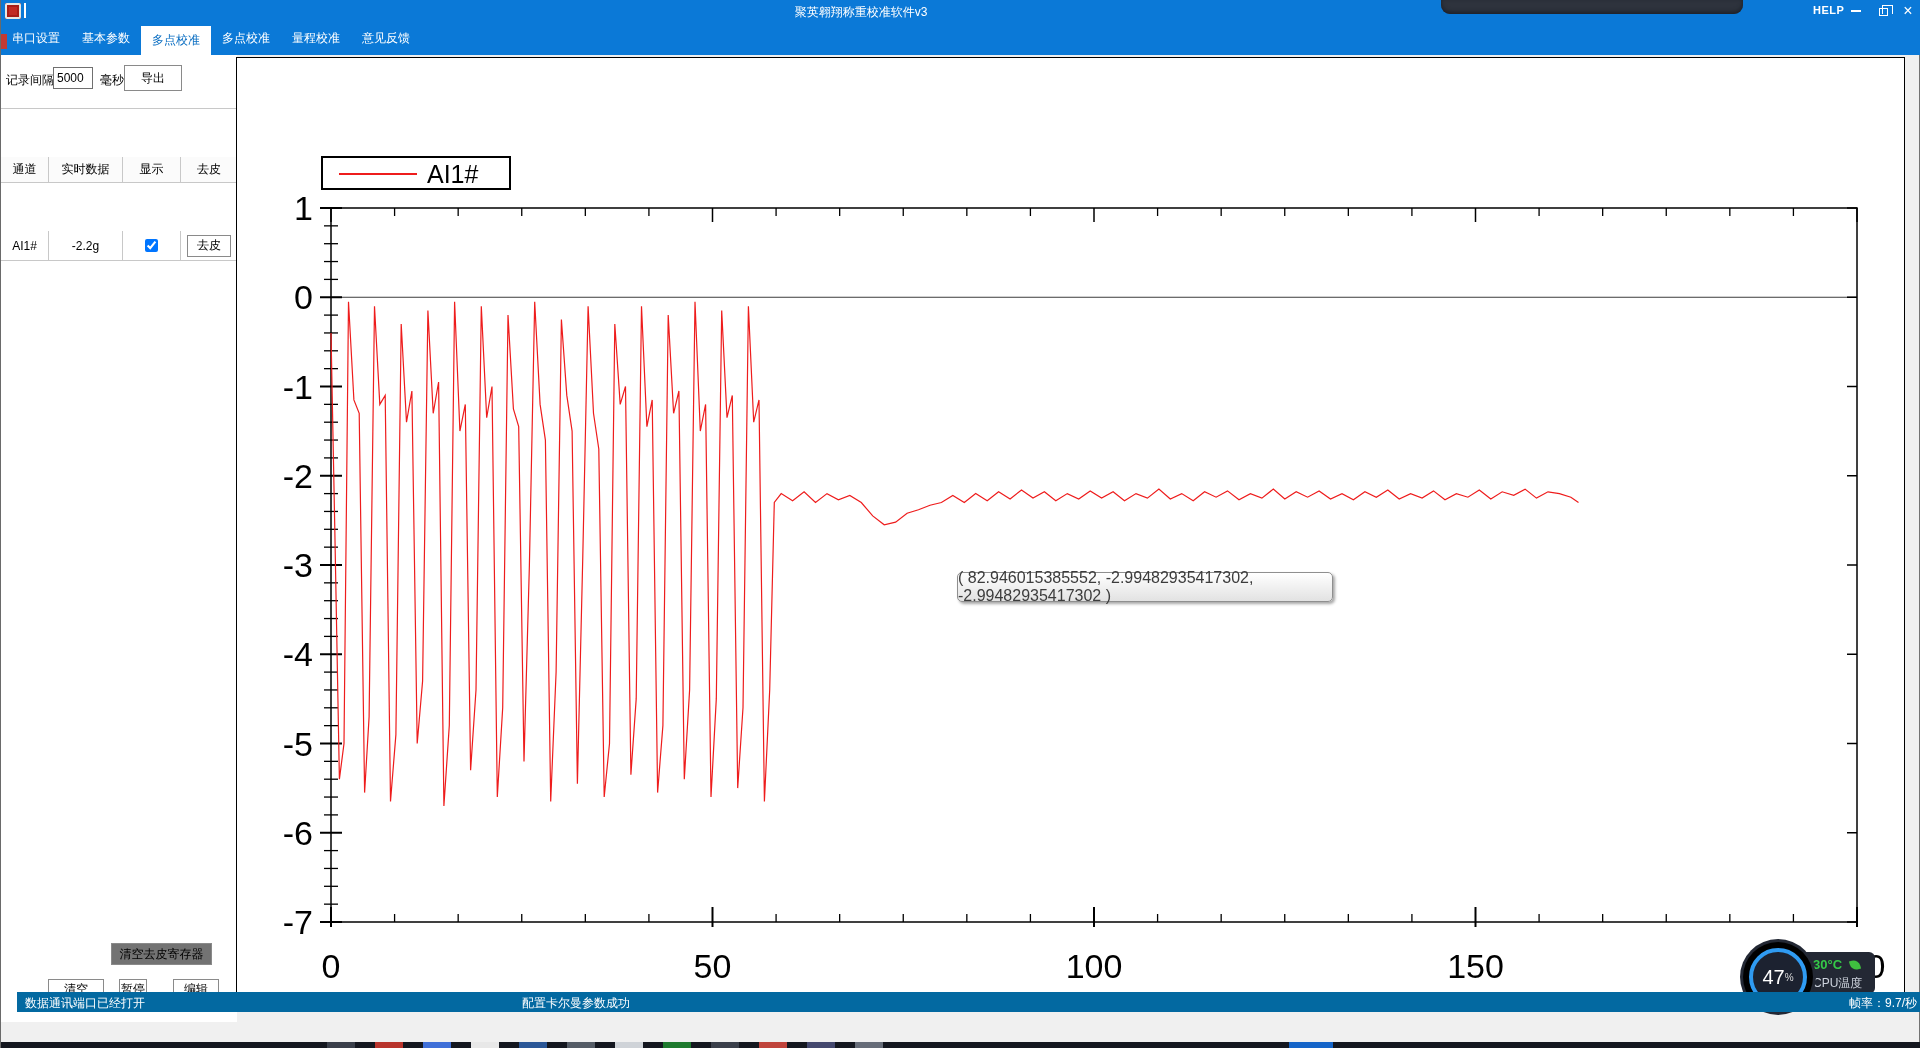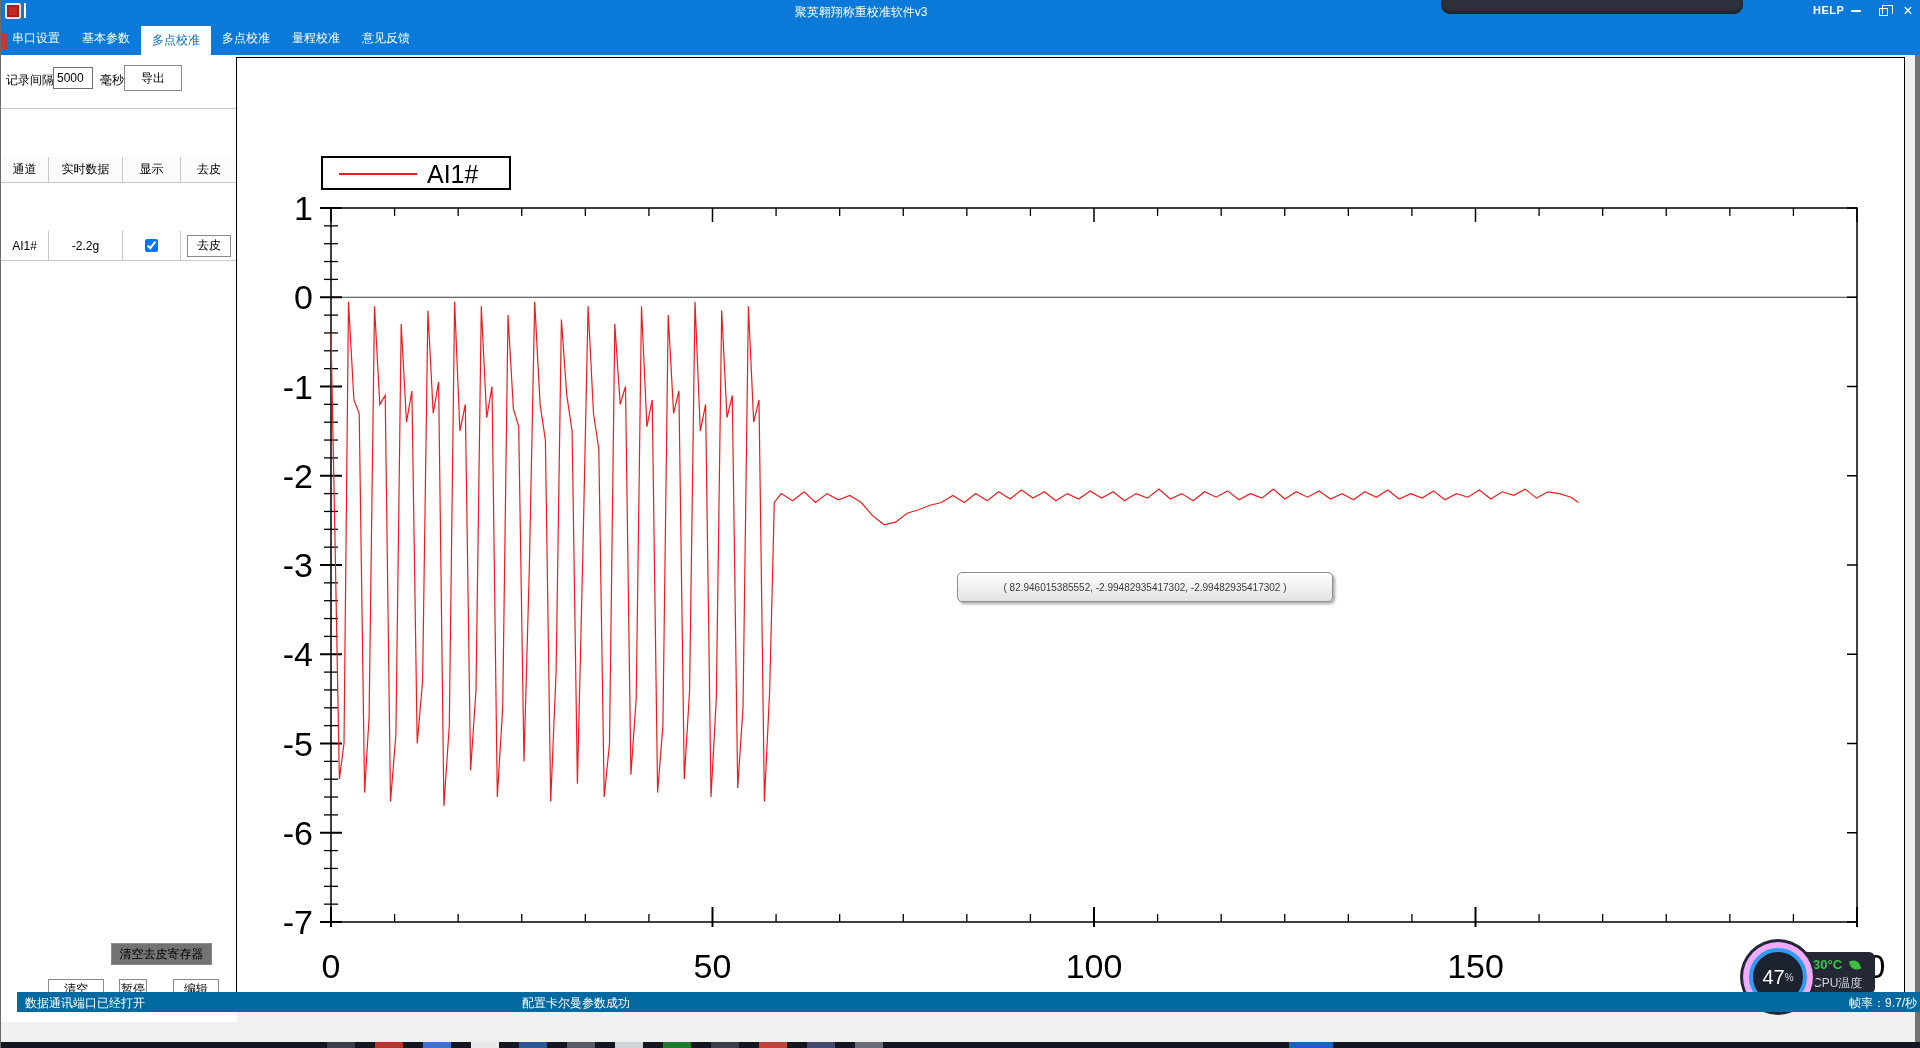--- a/index.html
+++ b/index.html
@@ -1,19 +1,19 @@
 <!DOCTYPE html>
 <html><head>
 <meta charset="utf-8">
 <style>
   * { margin:0; padding:0; box-sizing:border-box; }
   html,body { width:1920px; height:1048px; overflow:hidden; background:#f0f0f0;
     font-family:"Liberation Sans","DejaVu Sans",sans-serif; }
   #window-root { position:relative; width:1920px; height:1048px; background:#f0f0f0;
-    border-left:1px solid #6a6a6a; border-right:5px solid #737373; }
+    border-left:1px solid #6a6a6a; border-right:1px solid #737373; }
 
   
   .titlebar { position:absolute; left:0; top:0; width:1920px; height:22px; background:#0b79d7; }
   .app-icon { position:absolute; left:4px; top:3px; width:16px; height:16px; background:#c22a23;
     border-radius:2px; box-shadow:inset 0 0 0 2px #e8e6e2, inset 0 0 0 4px #a81d17; }
   .titlebar-sep { position:absolute; left:23px; top:3px; width:2px; height:15px; background:#ffffff; }
   .title-text { position:absolute; left:740px; top:4px; width:240px; text-align:center;
     color:#ffffff; font-size:12px; }
   .overlay-bar { position:absolute; left:1440px; top:0; width:302px; height:14px;
     background:#2e333d; border-radius:0 0 9px 9px; box-shadow:inset 0 -2px 4px #1c2028; }
@@ -70,32 +70,32 @@
     font-size:37px; font-weight:bold; color:#000; letter-spacing:1px; }
   .legend-box { position:absolute; left:320px; top:156px; width:190px; height:34px;
     background:#fff; border:2px solid #000; }
   .legend-line { position:absolute; left:16px; top:15px; width:78px; height:2px; background:#ff0000; }
   .legend-label { position:absolute; left:104px; top:2px; font-size:25px; color:#000; }
   #plot-svg { position:absolute; left:237px; top:57px; }
 
   .tooltip { position:absolute; left:956px; top:572px; width:376px; height:30px;
     border:1px solid #8f8f8f; border-radius:5px; background:linear-gradient(#ffffff,#e2e2e2);
     box-shadow:2px 2px 3px rgba(0,0,0,.35); display:flex; align-items:center; justify-content:center;
-    font-size:10px; color:#3c3c3c; }
+    font-size:16px; color:#3c3c3c; }
 
   
   .cpu-widget { position:absolute; left:1742px; top:942px; width:132px; height:74px; }
   .cpu-temp-box { position:absolute; left:56px; top:10px; width:76px; height:42px; background:#232834;
     border-radius:6px; padding:3px 0 0 14px; }
   .cpu-temp-val { color:#35c948; font-size:13px; font-weight:bold; display:inline-block; }
   .leaf-icon { display:inline-block; width:10px; height:10px; background:#3fbf3f;
     border-radius:0 70% 0 70%; transform:rotate(-15deg); margin-left:3px; vertical-align:middle; }
   .cpu-temp-label { color:#cdd3dd; font-size:12px; margin-top:2px; }
   .cpu-gauge { position:absolute; left:0; top:0; width:70px; height:70px; border-radius:50%;
-    background:#f0abfc; display:flex; align-items:center; justify-content:center;
+    background:#000000; display:flex; align-items:center; justify-content:center;
     box-shadow:0 0 0 3px #232834; }
   .cpu-gauge-inner { width:58px; height:58px; border-radius:50%; border:4px solid #2f9bf2;
     background:#1c2230; display:flex; align-items:center; justify-content:center; }
   .cpu-usage { color:#ffffff; font-size:20px; }
   .cpu-usage-unit { color:#dcdcdc; font-size:10px; }
 
   
   .statusbar { position:absolute; left:0; top:992px; width:1920px; height:20px; background:#0369a1;
     color:#fff; font-size:12px;margin-left:16px; }
   .status-left { position:absolute; left:8px; top:3px; }

